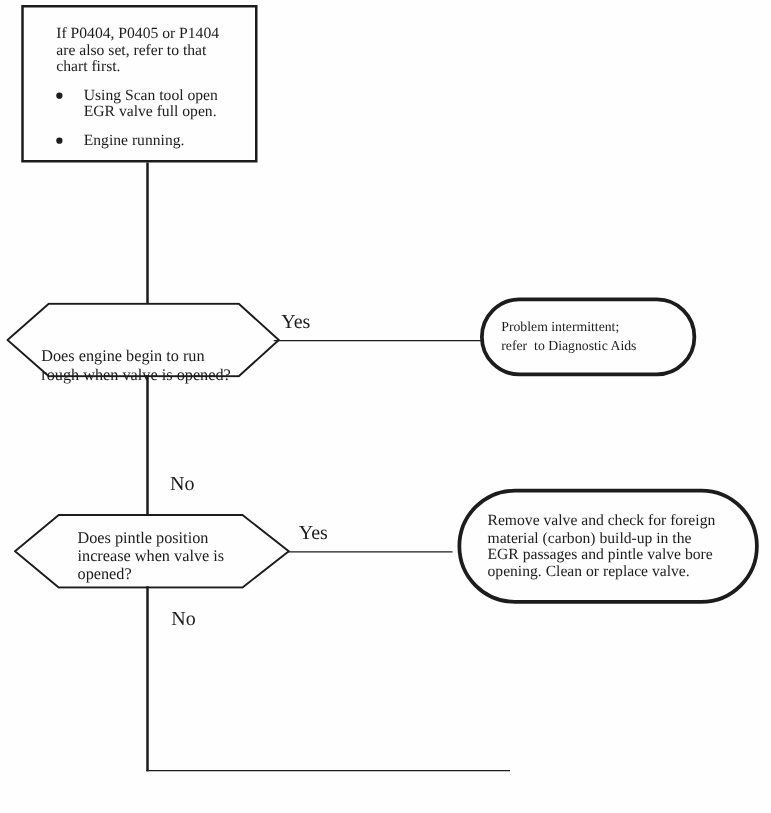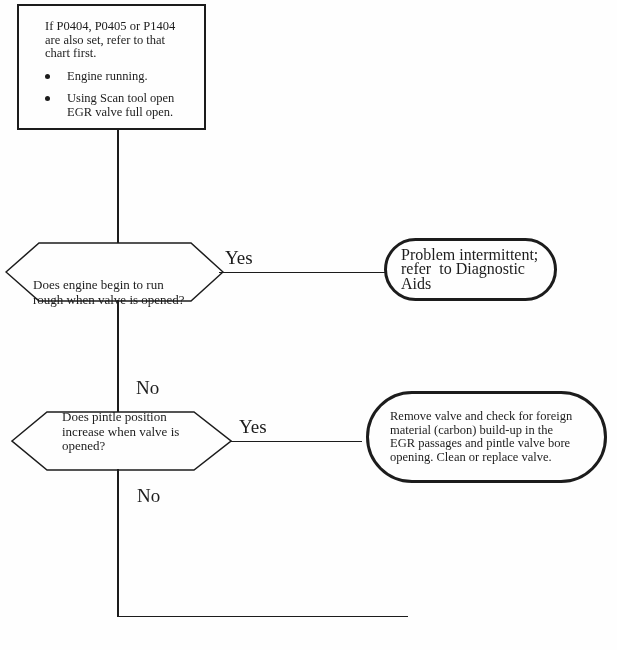--- a/index.html
+++ b/index.html
@@ -59,21 +59,21 @@
     line-height: 14.5px;
   }
 
   
   .stadium {
     border: 3px solid #1c1c1c;
     box-sizing: border-box;
     background: #fefefe;
     display: flex;
     align-items: center;
-    font-size: 16px;
+    font-size: 11px;
     line-height: 14.5px;
   }
   .stadium-1 {
     left: 384px; top: 238px;
     width: 173px; height: 63px;
     border-radius: 32px;
     padding-left: 14px;
   }
   .stadium-2 {
     left: 366px; top: 391px;
@@ -85,45 +85,45 @@
   }
   .stadium-3 {
     left: 407px; top: 582px;
     width: 164px; height: 61px;
     border-radius: 31px;
     padding-left: 31px;
   }
 
   
   .branch-label {
-    font-size: 19px;
+    font-size: 16px;
     line-height: 14px;
   }
 </style>
 </head>
 <body>
 
 <div class="canvas">
 
   <div class="abs top-box">
     <div class="intro pre">If P0404, P0405 or P1404
 are also set, refer to that
 chart first.</div>
     <div class="bullet-row">
       <span class="bullet-marker">
           <span class="bullet-dot"></span>
         </span>
-      <span class="pre">Engine running.</span>
+      <span class="pre">Using Scan tool open
+EGR valve full open.</span>
     </div>
     <div class="bullet-row">
       <span class="bullet-marker">
           <span class="bullet-dot"></span>
         </span>
-      <span class="pre">Using Scan tool open
-EGR valve full open.</span>
+      <span class="pre">Engine running.</span>
     </div>
   </div>
 
   <div class="abs line v-line" style="left:117px; top:130px; height:113px;"></div>
 
   <svg class="abs hex-svg" style="left:5px; top:242px;" width="219" height="60" viewBox="0 0 219 60">
     <polygon points="1,30 34,1 186,1 218,30 186,59 34,59" fill="#fefefe" stroke="#1c1c1c" stroke-width="1.5"></polygon>
   </svg>
   <div class="abs hex-text pre" style="left:33px; top:250px; width:180px;margin-top:28px;">Does engine begin to run
 rough when valve is opened?</div>
@@ -135,21 +135,21 @@
     <div class="pre">Problem intermittent;
 refer  to Diagnostic Aids</div>
   </div>
 
   <div class="abs line v-line" style="left:117px; top:300px; height:112px;"></div>
   <div class="abs branch-label" style="left:136px; top:381px;">No</div>
 
   <svg class="abs hex-svg" style="left:11px; top:411px;" width="221" height="60" viewBox="0 0 221 60">
     <polygon points="1,30 36,1 183,1 220,30 183,59 36,59" fill="#fefefe" stroke="#1c1c1c" stroke-width="1.5"></polygon>
   </svg>
-  <div class="abs hex-text pre" style="left:62px; top:410px; width:155px;">Does pintle position
+  <div class="abs hex-text pre" style="left:62px; top:423px; width:155px;">Does pintle position
 increase when valve is
 opened?</div>
 
   <div class="abs branch-label" style="left:239px; top:420px;">Yes</div>
   <div class="abs line h-line" style="left:230px; top:440.5px; width:132px;"></div>
 
   <div class="abs stadium stadium-2">
     <div class="pre">Remove valve and check for foreign
 material (carbon) build-up in the
 EGR passages and pintle valve bore

